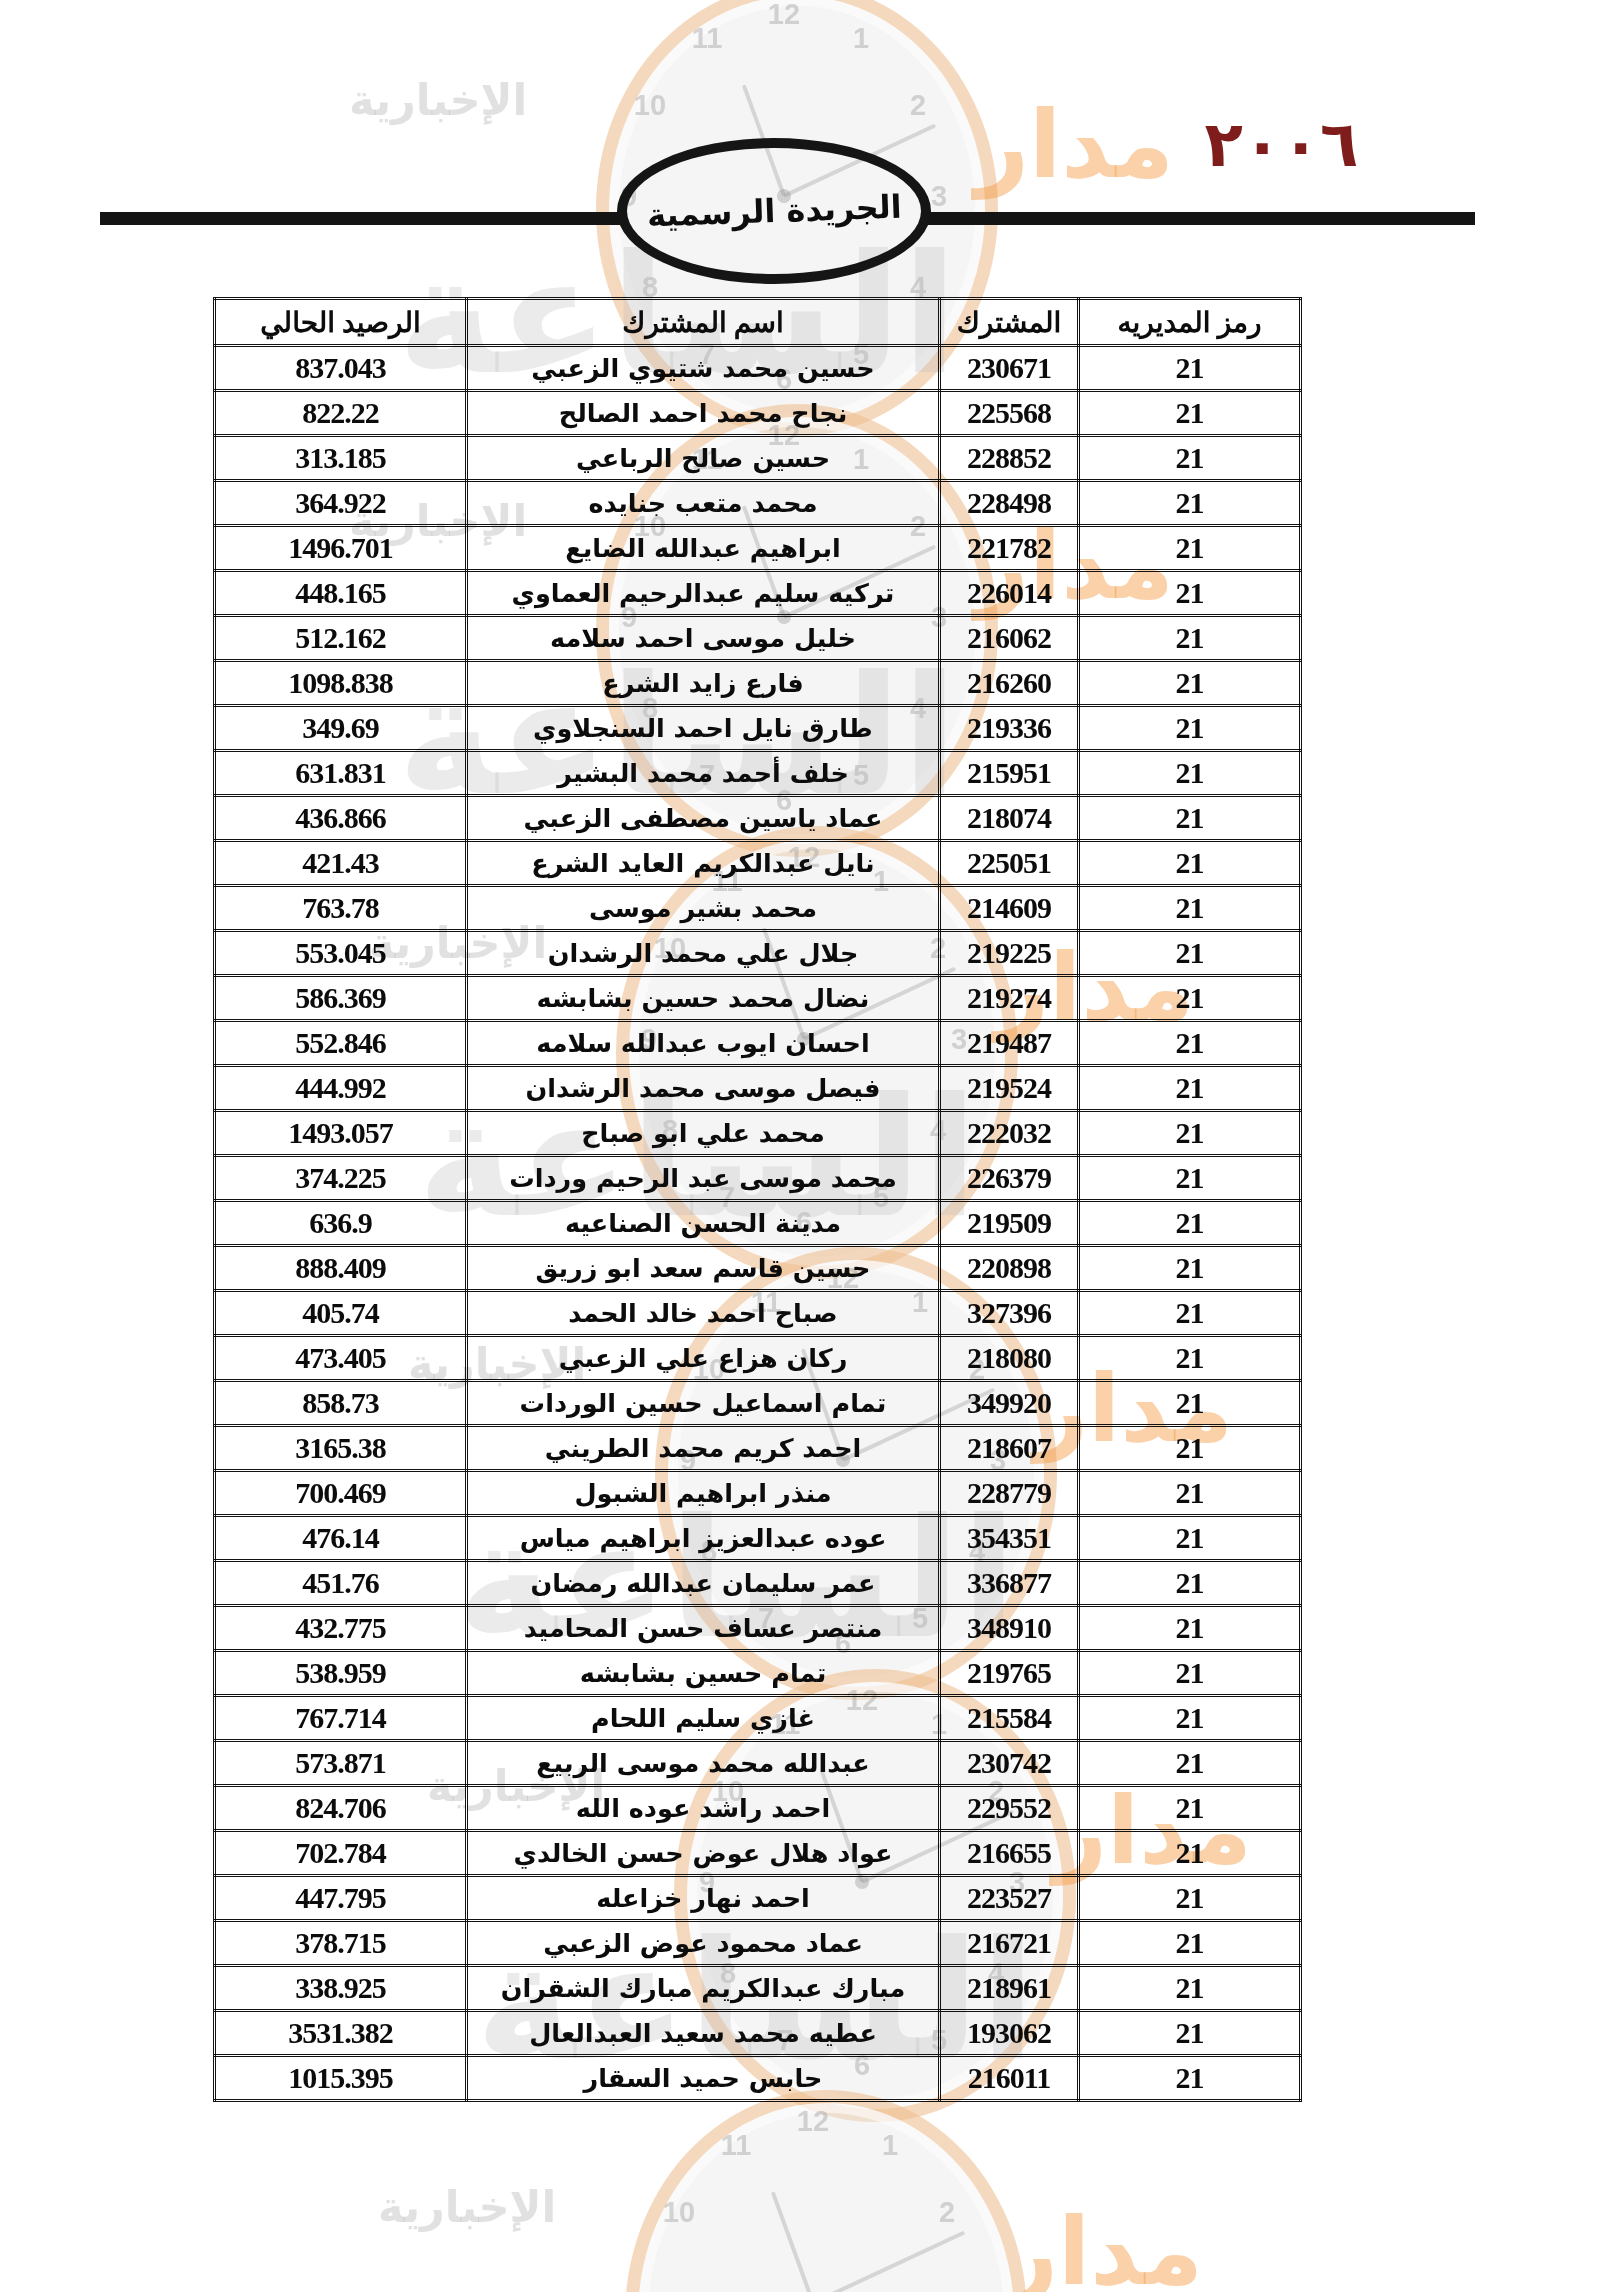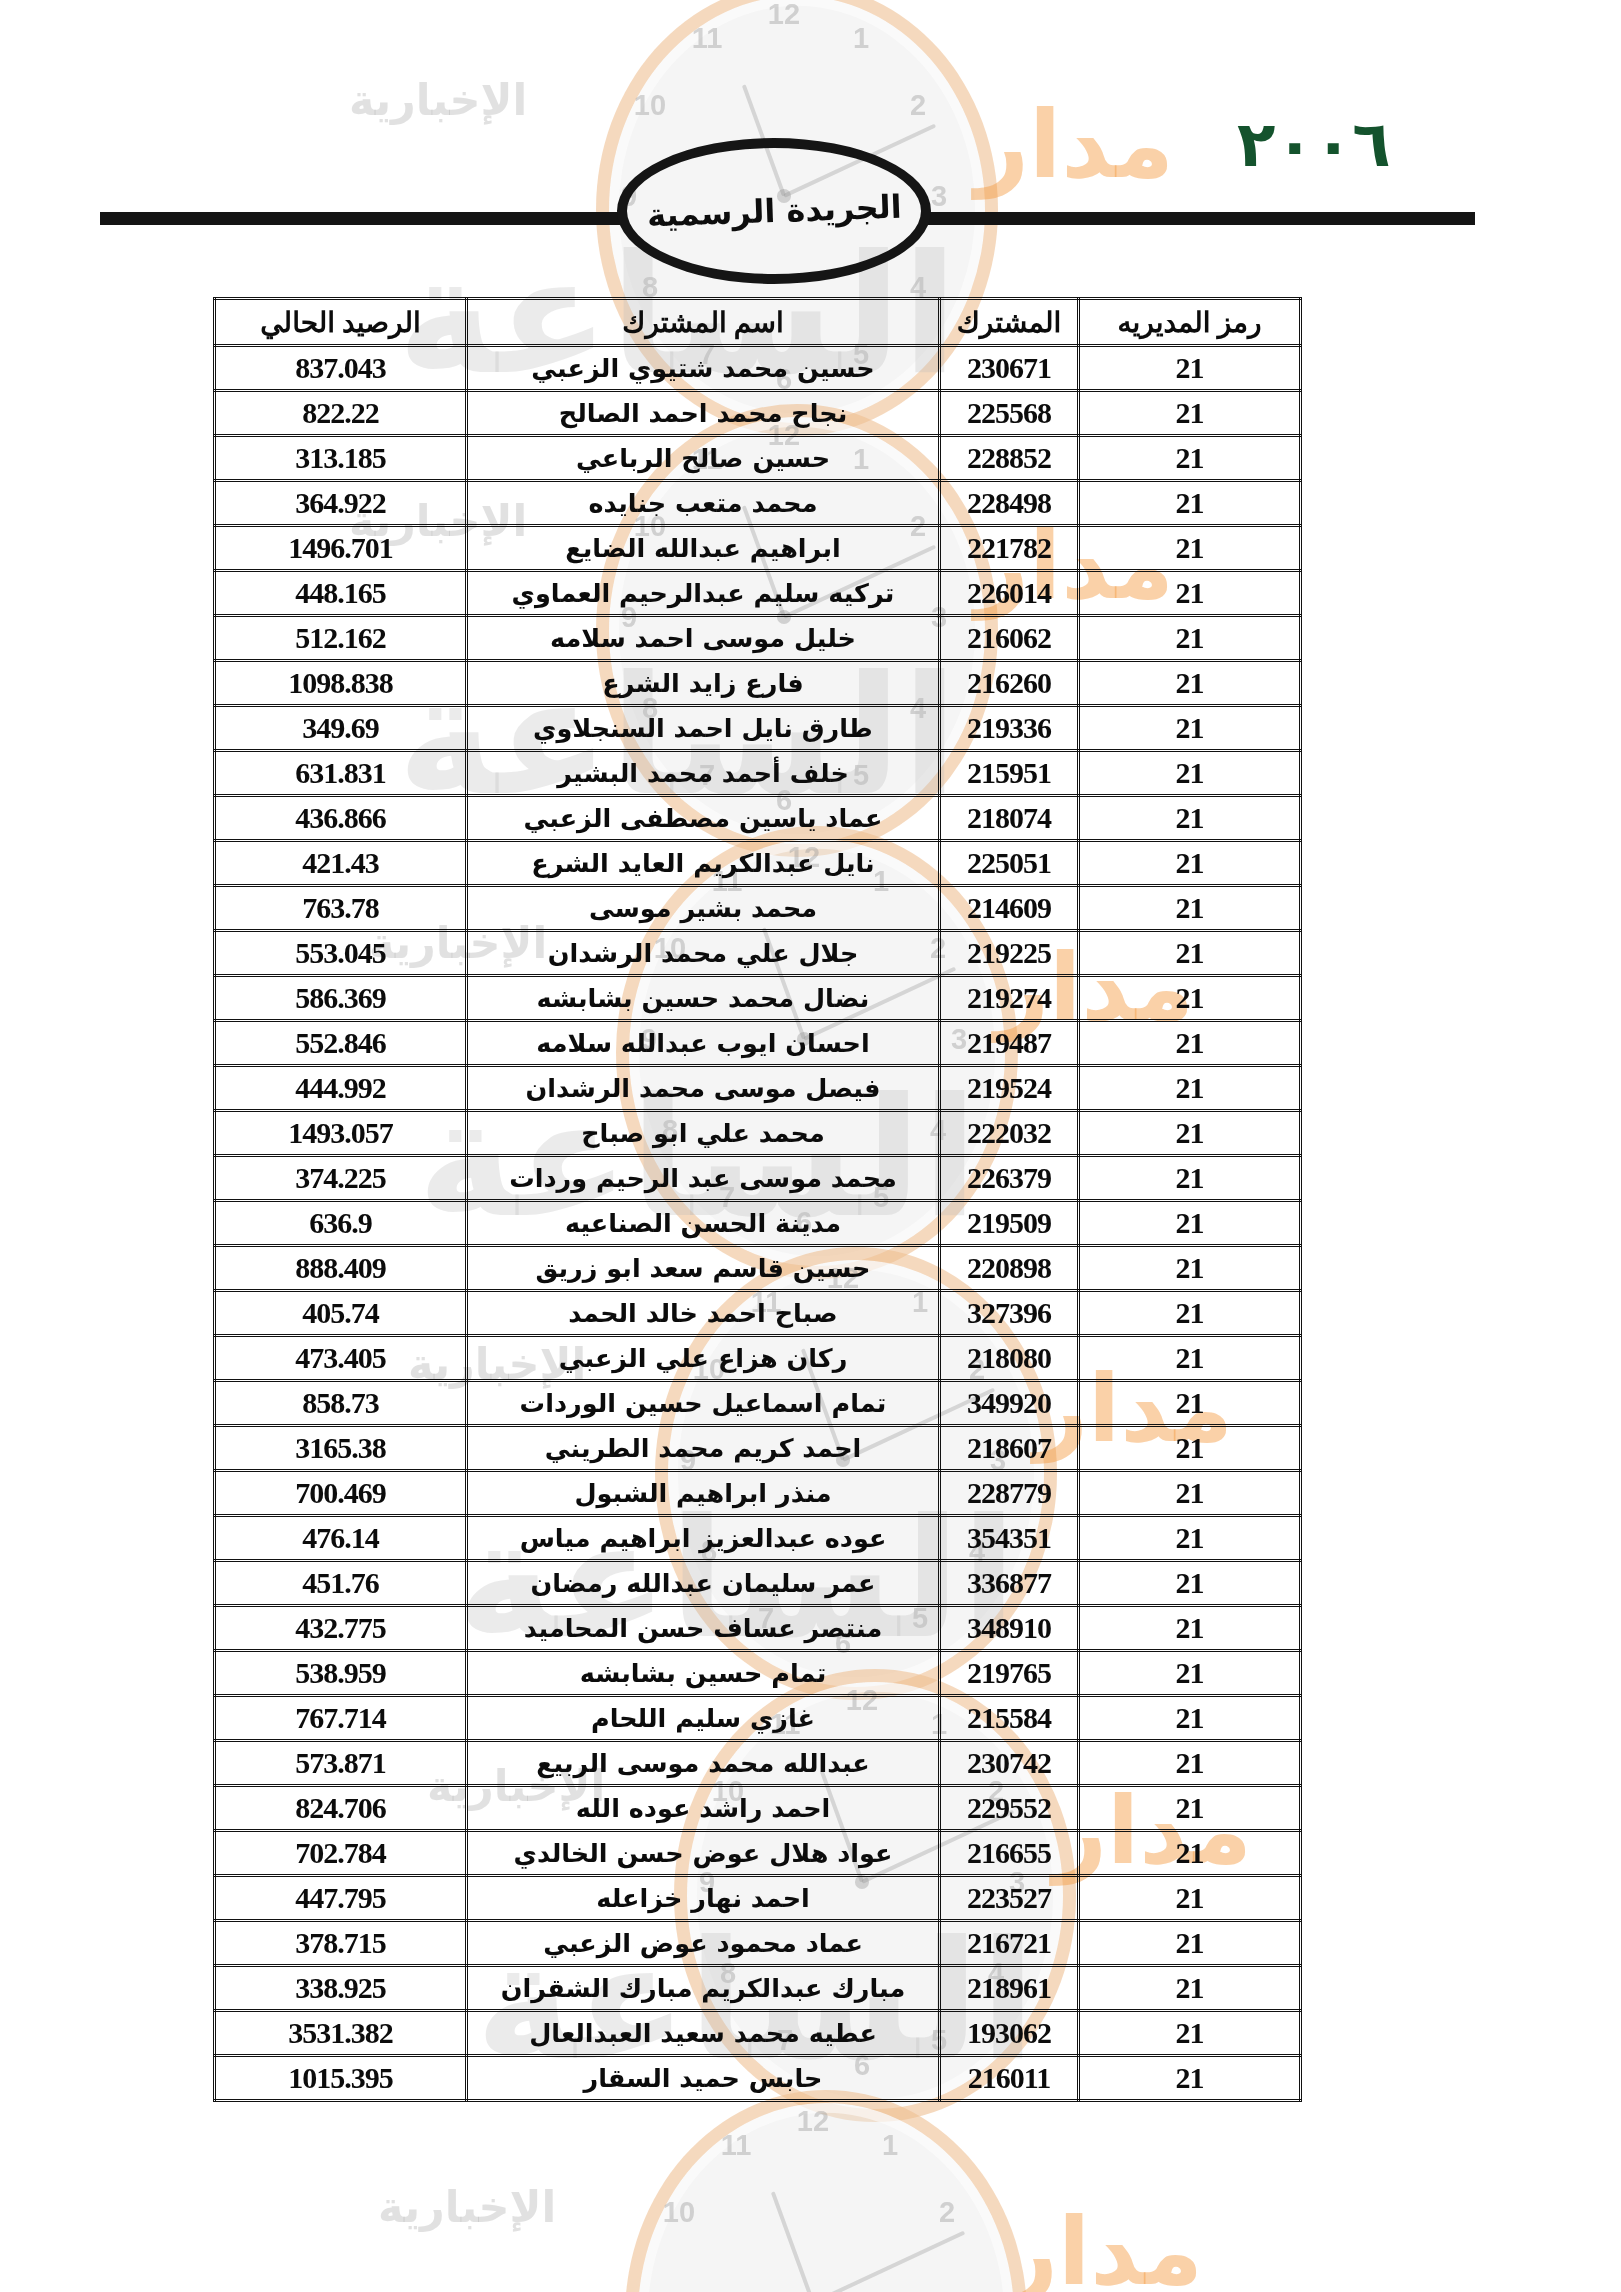--- a/index.html
+++ b/index.html
@@ -38,23 +38,23 @@
     color:rgba(245,153,61,0.45);white-space:nowrap;
   }
   .wm-akhbaria{
     position:absolute;left:5.9px;top:118px;
     font-size:43px;font-weight:bold;line-height:1;
     color:rgba(170,170,170,0.35);white-space:nowrap;
   }
   
   .content{position:absolute;inset:0;z-index:1;}
   .year{
-    position:absolute;left:1237px;top:106px;width:167px;height:78px;
-    font-size:63px;font-weight:bold;text-align:left;line-height:78px;
-    color:#14532d;letter-spacing:3.9px;
+    position:absolute;left:1198px;top:106px;width:167px;height:78px;
+    font-size:63px;font-weight:bold;text-align:center;line-height:78px;
+    color:#7f1d1d;letter-spacing:3.9px;
   }
   .rule{position:absolute;top:212px;height:12.7px;background:#141414;}
   .rule-left{left:100px;width:525px;}
   .rule-right{left:923px;width:552px;}
   .seal{
     position:absolute;left:617px;top:138px;width:314px;height:146px;
     border:10.8px solid #151515;border-radius:50%;
     box-sizing:border-box;
     display:flex;align-items:center;justify-content:center;
   }

